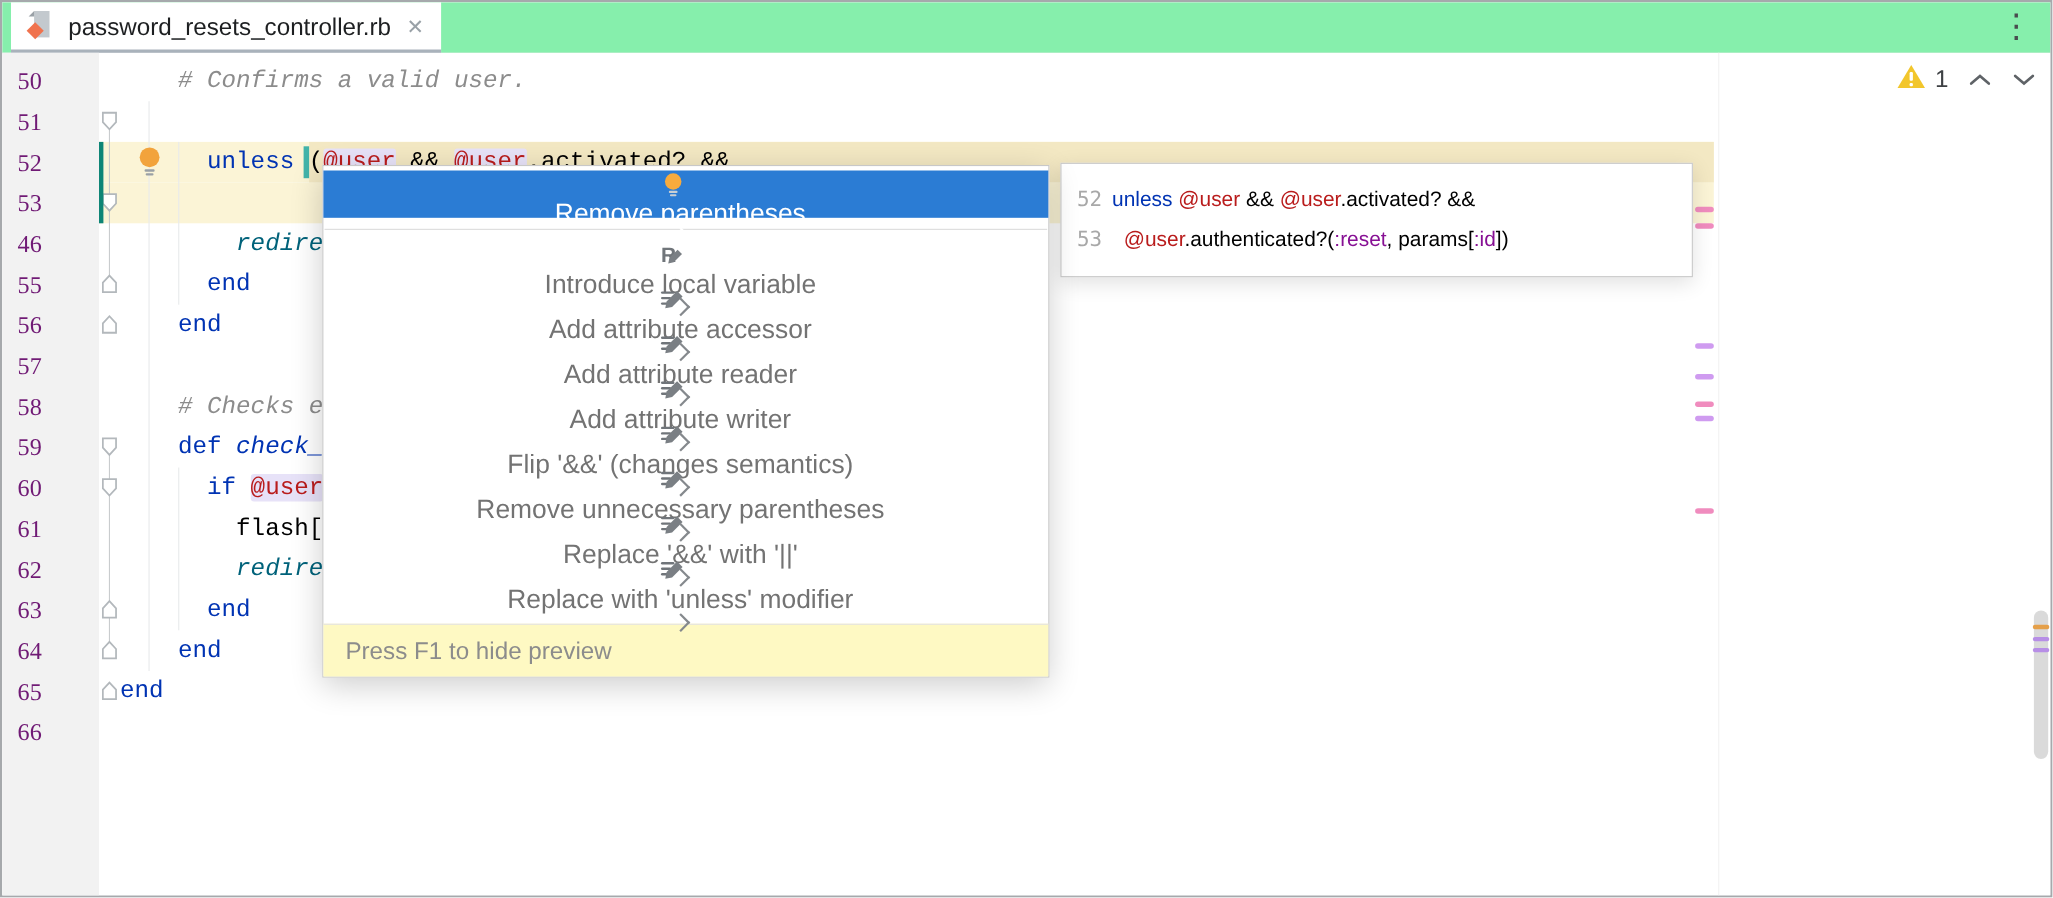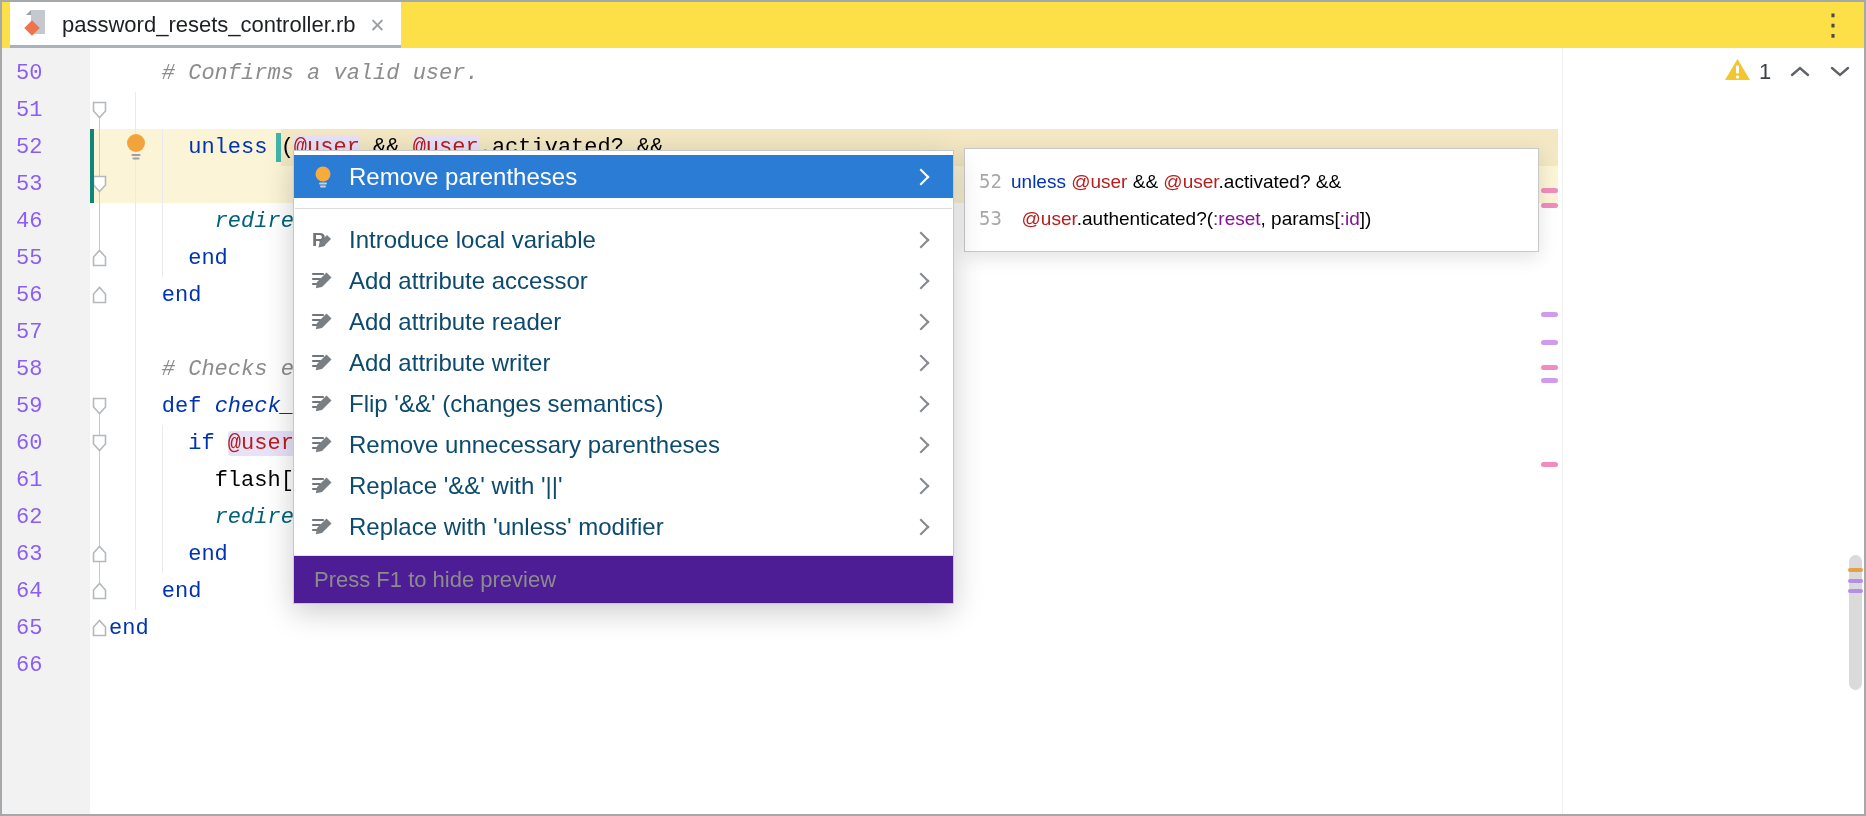--- a/index.html
+++ b/index.html
@@ -1,19 +1,19 @@
 <!DOCTYPE html>
 <html><head>
 <meta charset="utf-8">
 <style>
   html,body{margin:0;padding:0;background:#ffffff;font-family:"Liberation Sans",sans-serif;}
   .window{position:relative;width:1866px;height:816px;box-sizing:border-box;border:2px solid #a6a9ac;background:#fff;overflow:hidden;}
 
   
-  .tabbar{position:relative;height:46px;background:#fde047;border-bottom:1px solid #d6d6d6;display:flex;align-items:stretch;}
+  .tabbar{position:relative;height:46px;background:#86efac;border-bottom:1px solid #d6d6d6;display:flex;align-items:stretch;}
   .tab{position:relative;display:flex;align-items:center;background:#ffffff;margin-left:8px;padding:0 16px 0 12px;}
   .tab::after{content:"";position:absolute;left:0;right:0;bottom:-1px;height:4px;background:#a9b2bb;}
   .tab-label{font-size:22px;color:#1d1f21;margin-left:10px;white-space:nowrap;}
   .tab-close{font-size:19px;color:#99a1a7;margin-left:14px;line-height:1;}
   .kebab{position:absolute;right:16px;top:50%;transform:translateY(-50%);font-size:30px;color:#494c4e;line-height:1;}
 
   
   .editor{position:absolute;top:46px;left:0;right:0;bottom:0;background:#fff;}
   .gutter-bg{position:absolute;left:0;top:0;width:88px;height:100%;background:#f2f2f2;z-index:0;}
   .hl{position:absolute;z-index:0;}
@@ -21,21 +21,21 @@
   .hl-tan52{left:279px;top:81px;width:1277px;height:37px;background:#f3e8c3;}
   .hl-cream53{left:88px;top:118px;width:1468px;height:37px;background:#fbf4d6;}
   .guide{position:absolute;width:1px;background:#e8eaec;z-index:0;}
   .g1{left:160px;top:81px;height:148px;}
   .g2{left:160px;top:377px;height:148px;}
   .g3{left:133px;top:44px;height:518px;}
   .margin-guide{position:absolute;left:1560px;top:0;bottom:0;width:1px;background:#f2f2f2;z-index:0;}
 
   .lines{position:absolute;left:0;top:7px;right:0;z-index:1;}
   .row{display:flex;height:37px;}
-  .ln{flex:0 0 88px;box-sizing:border-box;padding-left:14px;font-family:Liberation Mono, monospace;font-size:22px;line-height:37px;color:#8b5cf6;}
+  .ln{flex:0 0 88px;box-sizing:border-box;padding-left:14px;font-family:Liberation Serif, serif;font-size:22px;line-height:37px;color:#701a75;}
   .foldcol{flex:0 0 19px;}
   pre.codeln{margin:0;font-family:Liberation Mono, monospace;font-size:22px;line-height:37px;white-space:pre;color:#000;}
 
   .tk-kw{color:#0033b3;}
   .tk-dm{color:#0033b3;font-style:italic;}
   .tk-iv{color:#b91c1c;}
   .tk-sym{color:#871094;}
   .tk-cm{color:#8c8c8c;font-style:italic;}
   .tk-mc{color:#00627a;font-style:italic;}
   .tk-str{color:#067d17;}
@@ -53,29 +53,29 @@
   .insp{position:absolute;top:10px;left:1722px;display:flex;align-items:center;z-index:4;}
   .insp .cnt{font-size:22px;color:#3e4144;margin:0 0 0 8px;}
   .insp .nav{margin-left:18px;display:flex;align-items:center;}
   .mark{position:absolute;border-radius:3px;}
   .mark.mid{left:1539px;width:17px;height:5px;}
   .mark.rgt{left:1846px;width:15px;height:4px;z-index:5;}
   .thumb{position:absolute;left:1847px;width:13px;border-radius:7px;background:rgba(150,150,150,0.35);z-index:4;}
 
   
   .popup{position:absolute;left:291px;top:148px;width:659px;background:#fff;border:1px solid #c8c8c8;box-shadow:0 8px 28px rgba(0,0,0,.20);z-index:10;padding-top:4px;}
-  .mi{height:41px;display:flex;align-items:center;padding:0 26px 0 16px;}
+  .mi{height:41px;display:flex;align-items:center;padding:0 26px 0 16px;flex-direction:column;}
   .mi .ic{width:26px;height:26px;margin-right:13px;flex:0 0 26px;display:flex;align-items:center;justify-content:center;}
-  .mi .lbl{font-size:24px;color:#0c4a6e;flex:1;white-space:nowrap;}
+  .mi .lbl{font-size:24px;color:#737373;flex:1;white-space:nowrap;}
   .mi .chev{width:10px;height:10px;border-right:2.5px solid #85898d;border-top:2.5px solid #85898d;transform:rotate(45deg);flex:0 0 10px;}
   .mi.sel{height:43px;background:#2b7cd4;}
   .mi.sel .lbl{color:#ffffff;}
   .mi.sel .chev{border-color:#ffffff;}
   .sep{height:1px;background:#dcdcdc;margin:10px 1px;}
-  .pfoot{height:47px;margin-top:8px;background:#4c1d95;border-top:1px solid #e3e3e3;display:flex;align-items:center;padding-left:20px;font-size:22px;color:#8c8c8c;}
+  .pfoot{height:47px;margin-top:20px;background:#fef9c3;border-top:1px solid #e3e3e3;display:flex;align-items:center;padding-left:20px;font-size:22px;color:#8c8c8c;}
 
   
   .preview{position:absolute;left:962px;top:146px;width:575px;height:104px;background:#fff;border:1px solid #c9c9c9;box-shadow:0 5px 18px rgba(0,0,0,.12);z-index:9;padding-top:14px;box-sizing:border-box;}
   .prow{display:flex;height:37px;}
   .pnum{flex:0 0 46px;box-sizing:border-box;padding-left:14px;font-family:"DejaVu Sans Mono",monospace;font-size:19px;line-height:37px;color:#a8a8a8;}
   pre.pcode{margin:0;font-family:Liberation Sans, sans-serif;font-size:19px;line-height:37px;white-space:pre;color:#000;}
 </style>
 </head>
 <body>
 

